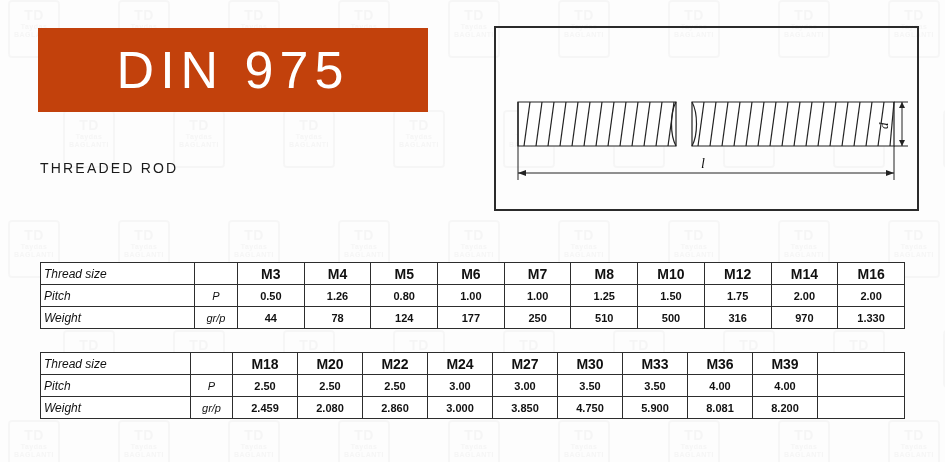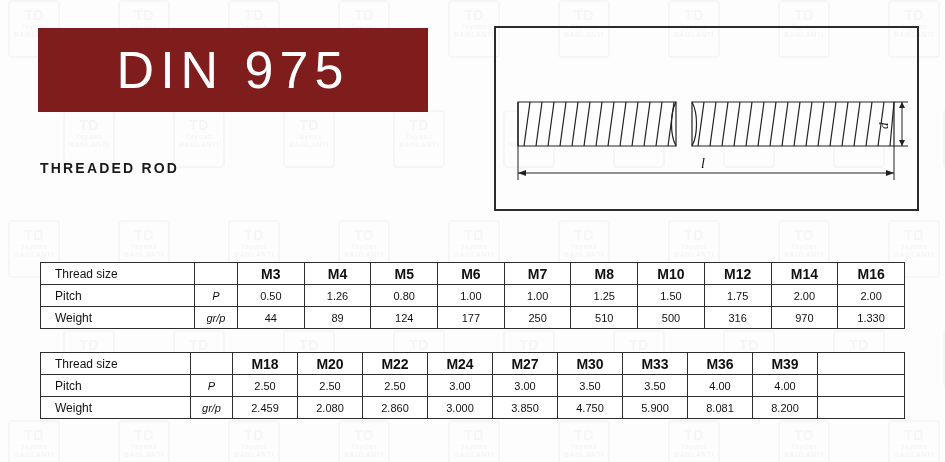--- a/index.html
+++ b/index.html
@@ -47,39 +47,39 @@
   .wm .wm-top { font-size: 14px; }
   .wm .wm-mid { font-size: 7px; }
 
   
   .title-banner {
     position: absolute;
     left: 38px;
     top: 28px;
     width: 390px;
     height: 84px;
-    background: #7f1d1d;
+    background: #c2410c;
     display: flex;
     align-items: center;
     justify-content: center;
   }
   .title-banner .title-text {
     color: #ffffff;
     font-size: 52px;
     letter-spacing: 6px;
     font-weight: 300;
     font-family: "Liberation Sans", sans-serif;
   }
   .subtitle {
     position: absolute;
     left: 40px;
     top: 160px;
     font-size: 14px;
     letter-spacing: 2.2px;
-    font-weight: bold;
+    font-weight: normal;
     color: #1a1a1a;
   }
 
   
   .drawing-box {
     position: absolute;
     left: 494px;
     top: 26px;
     width: 425px;
     height: 185px;
@@ -110,37 +110,39 @@
   table.spec-table td {
     border: 1px solid #2d2d2d;
     height: 22px;
     text-align: center;
     vertical-align: middle;
     padding: 0 2px;
     box-sizing: border-box;
   }
   table.spec-table td.rowlabel {
     text-align: left;
-    padding-left: 14px;
+    padding-left: 3px;
+    font-style: italic;
     font-size: 12px;
     width: 150px;
   }
   table.spec-table td.unit {
     width: 42px;
     font-style: italic;
     font-size: 11px;
   }
   table.spec-table td.hdr {
     font-weight: bold;
     font-size: 14px;
     width: 65px;
   }
   table.spec-table td.val {
     font-size: 11px;
     width: 65px;
+    font-weight: bold;
   }
   table.spec-table td.empty {
     border: 1px solid #2d2d2d;
   }
   #table1 { left: 40px; top: 262px; width: 865px; }
   #table2 { left: 40px; top: 352px; width: 865px; }
 </style>
 </head>
 <body>
 
@@ -466,21 +468,21 @@
         <td class="val">1.25</td>
         <td class="val">1.50</td>
         <td class="val">1.75</td>
         <td class="val">2.00</td>
         <td class="val">2.00</td>
       </tr>
       <tr>
         <td class="rowlabel">Weight</td>
         <td class="unit">gr/p</td>
         <td class="val">44</td>
-        <td class="val">89</td>
+        <td class="val">78</td>
         <td class="val">124</td>
         <td class="val">177</td>
         <td class="val">250</td>
         <td class="val">510</td>
         <td class="val">500</td>
         <td class="val">316</td>
         <td class="val">970</td>
         <td class="val">1.330</td>
       </tr>
     </tbody>

